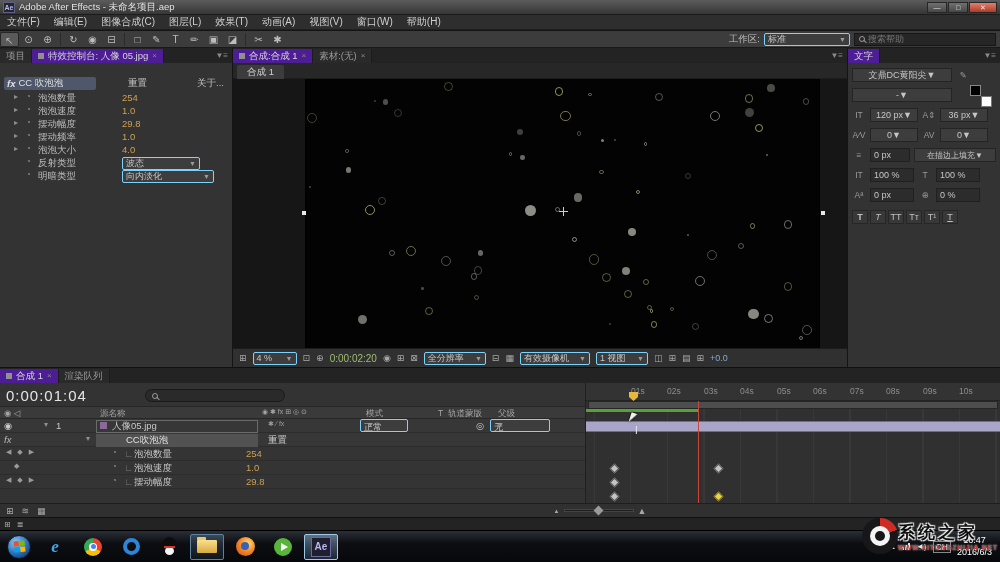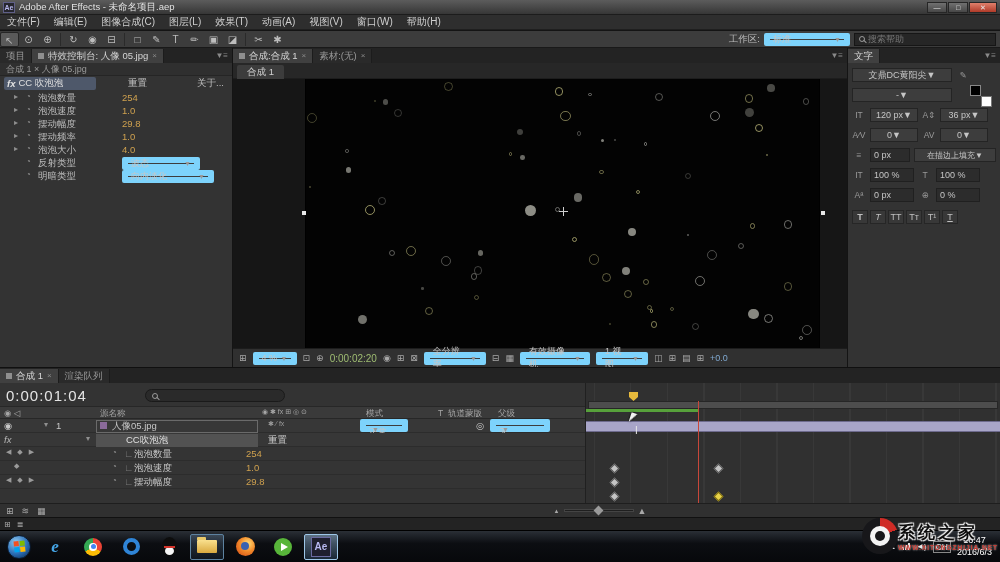--- a/index.html
+++ b/index.html
@@ -1,18 +1,18 @@
 <!DOCTYPE html>
 <html><head>
 <meta charset="utf-8">
 <style>
   *{margin:0;padding:0;box-sizing:border-box;font-family:"Liberation Sans","DejaVu Sans",sans-serif}
   html,body{width:1000px;height:562px;overflow:hidden;background:#141414;position:relative;font-size:11px;color:#c8c8c8}
   .ic{display:inline-block;text-align:center;color:#a8a8a8}
-  .dd{background:#3d3d3d;border:6px solid #7dd3fc;color:#c6c6c6;display:flex;align-items:center;justify-content:space-between;padding:0 3px;height:13px;font-size:9px;border-radius:2px}
+  .dd{background:#3d3d3d;border:1px solid #7dd3fc;color:#c6c6c6;display:flex;align-items:center;justify-content:space-between;padding:0 3px;height:13px;font-size:9px;border-radius:2px}
   .dd .caret{color:#9a9a9a;font-size:7px;margin-left:3px}
   .val{color:#cfa14f}
   
   #titlebar{position:absolute;left:0;top:0;width:1000px;height:15px;background:linear-gradient(#5c5c5c,#363636);border-bottom:1px solid #1c1c1c;display:flex;align-items:center;gap:4px;padding:0 3px;font-size:9.5px;color:#e2e2e2}
   #titlebar .ae-badge{width:12px;height:11px;background:#26262e;border:1px solid #5f5f88;color:#b9b9ee;font-size:7px;line-height:9px;text-align:center;font-weight:bold}
   #win-btns{margin-left:auto;display:flex;gap:1px}
   .win-btn{width:20px;height:11px;background:linear-gradient(#707070,#484848);border:1px solid #262626;color:#e8e8e8;font-size:7px;line-height:9px;text-align:center}
   .win-btn.close{background:linear-gradient(#e0806c,#b03a28);width:28px}
   
   #menubar{position:absolute;left:0;top:15px;width:1000px;height:15px;background:#2e2e2e;border-bottom:1px solid #1f1f1f;display:flex;align-items:center;font-size:10px;color:#cfcfcf}
@@ -25,21 +25,21 @@
   #workspace{margin-left:auto;display:flex;align-items:center;gap:4px;font-size:9.5px;color:#bdbdbd}
   #workspace .dd{width:86px}
   #help-search{width:142px;height:13px;background:#262626;border:1px solid #161616;display:flex;align-items:center;gap:3px;padding:0 4px;margin:4px 4px}
   #help-search input{background:transparent;border:none;outline:none;color:#9a9a9a;font-size:9px;width:110px}
   .mag{width:6px;height:6px;border:1px solid #9a9a9a;border-radius:50%;position:relative;flex:0 0 auto}
   .mag::after{content:"";position:absolute;width:4px;height:1px;background:#9a9a9a;transform:rotate(45deg);right:-3px;bottom:-1px}
   
   .panel{position:absolute;background:#333}
   .ptabs{position:absolute;left:0;top:0;right:0;height:15px;background:#232323;display:flex;align-items:flex-end;font-size:9.5px}
   .ptab{height:14px;line-height:14px;padding:0 6px;color:#9a9a9a;background:#2a2a2a;border-right:1px solid #1c1c1c;display:flex;align-items:center;gap:4px;white-space:nowrap;overflow:hidden}
-  .ptab.active{background:#404040;color:#d6d6d6}
+  .ptab.active{background:#4c1d95;color:#d6d6d6}
   .ptab .sq{width:6px;height:6px;background:#8f8f8f;display:inline-block}
   .ptab .x{color:#8a8a8a;font-size:8px}
   .panel-menu{margin-left:auto;color:#8a8a8a;font-size:8px;padding:0 4px;line-height:14px}
   
   #fx-panel{left:0;top:48px;width:232px;height:319px}
   #fx-breadcrumb{position:absolute;left:0;top:15px;right:0;height:13px;background:#2f2f2f;border-bottom:1px solid #252525;color:#9a9a9a;font-size:9px;line-height:13px;padding-left:6px}
   #fx-head{position:absolute;left:0;top:28px;right:0;height:16px;font-size:9.5px}
   #fx-head .fxsel{position:absolute;left:4px;top:1px;width:92px;height:13px;background:#4e586a;border-radius:2px;display:flex;align-items:center;gap:3px;padding:0 3px;color:#e0e0e0}
   #fx-head .reset{position:absolute;left:128px;top:1px;color:#c0c0c0}
   #fx-head .about{position:absolute;right:8px;top:1px;color:#c0c0c0}
@@ -190,21 +190,20 @@
     <span class="ptab">
         <span>项目</span>
       </span>
     <span class="ptab active" style="max-width:172px">
       <span class="sq"></span>
       <span>特效控制台: 人像 05.jpg</span>
       <span class="x">×</span>
     </span>
     <span class="panel-menu">▼≡</span>
   </div>
-  <div id="fx-breadcrumb">合成 1 × 人像 05.jpg</div>
   <div id="fx-head">
     <span class="fxsel">
       <b style="font-style:italic">fx</b>
       <span>CC 吹泡泡</span>
     </span>
     <span class="reset">重置</span>
     <span class="about">关于...</span>
   </div>
   <div id="fx-rows">
     <div class="fx-row">
@@ -544,20 +543,32 @@
         <span class="kfnav" style="left:6px">◀ ◆ ▶</span>
         <span style="left:112px;color:#8f8f8f;font-size:8px">◔</span>
         <span style="left:124px;color:#777">∟</span>
         <span style="left:134px">摆动幅度</span>
         <span class="val" style="left:246px">29.8</span>
       </div>
     </div>
   </div>
 
   <div id="tl-right">
+    <div id="ruler">
+      <span class="rl" style="left:45px">01s</span>
+      <span class="rl" style="left:81px">02s</span>
+      <span class="rl" style="left:118px">03s</span>
+      <span class="rl" style="left:154px">04s</span>
+      <span class="rl" style="left:191px">05s</span>
+      <span class="rl" style="left:227px">06s</span>
+      <span class="rl" style="left:264px">07s</span>
+      <span class="rl" style="left:300px">08s</span>
+      <span class="rl" style="left:337px">09s</span>
+      <span class="rl" style="left:373px">10s</span>
+    </div>
     <div id="workarea"></div>
     <div id="cached"></div>
     <div id="layerbar"></div>
     <span class="kf" style="left:25px;top:82px"></span>
     <span class="kf" style="left:129px;top:82px"></span>
     <span class="kf" style="left:25px;top:96px"></span>
     <span class="kf" style="left:25px;top:110px"></span>
     <span class="kf sel" style="left:129px;top:110px"></span>
     <div id="cti-line"></div>
     <div id="cti-marker"></div>

